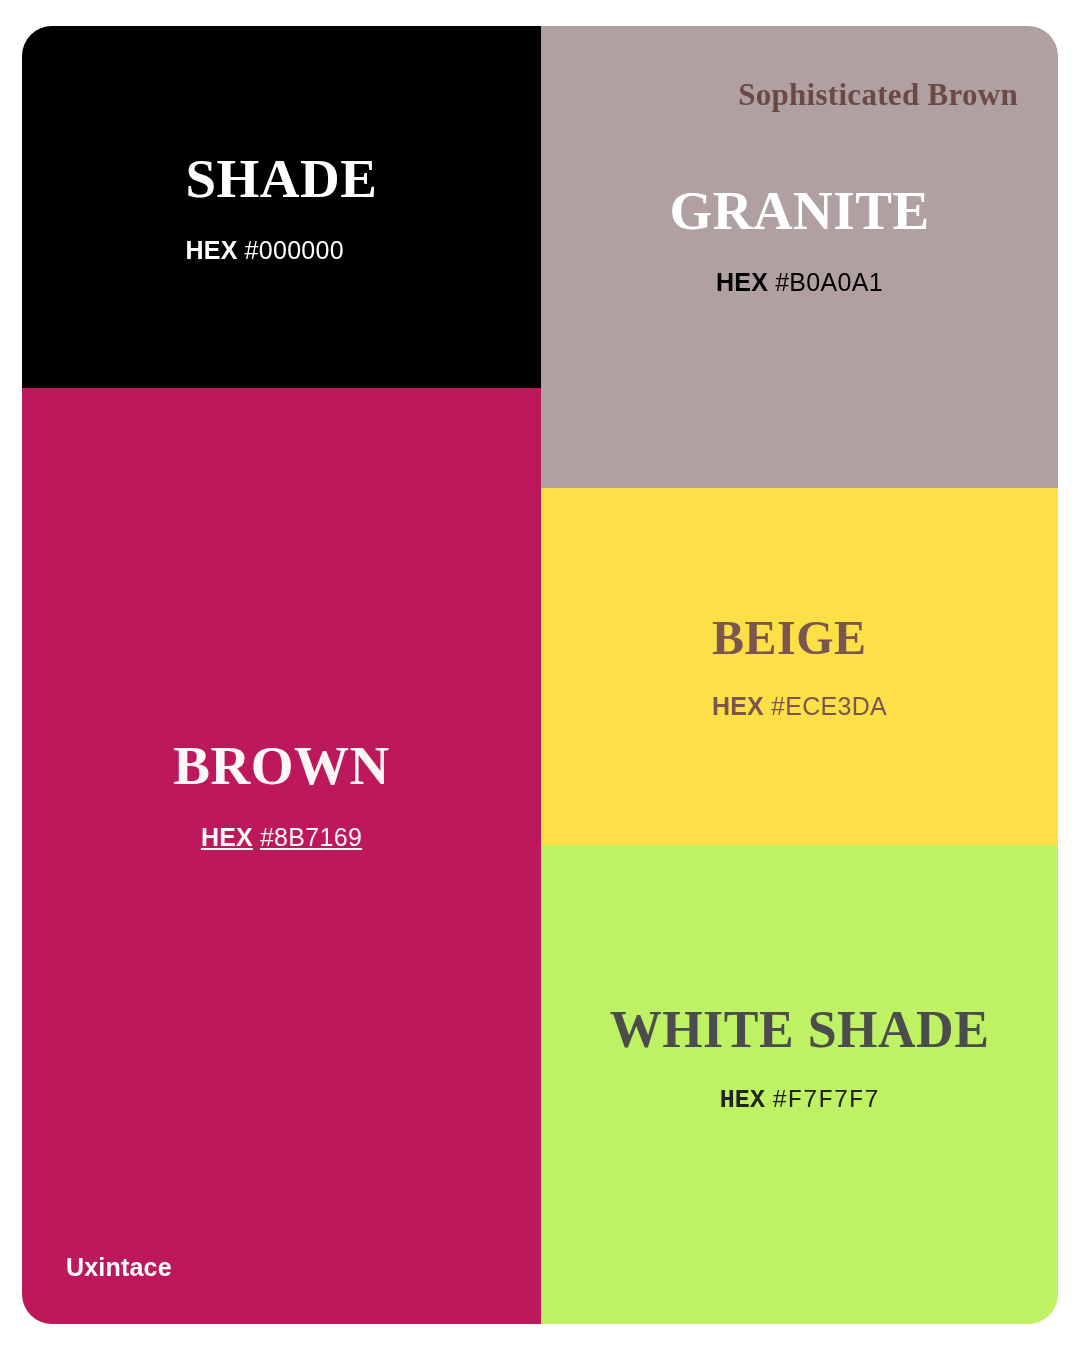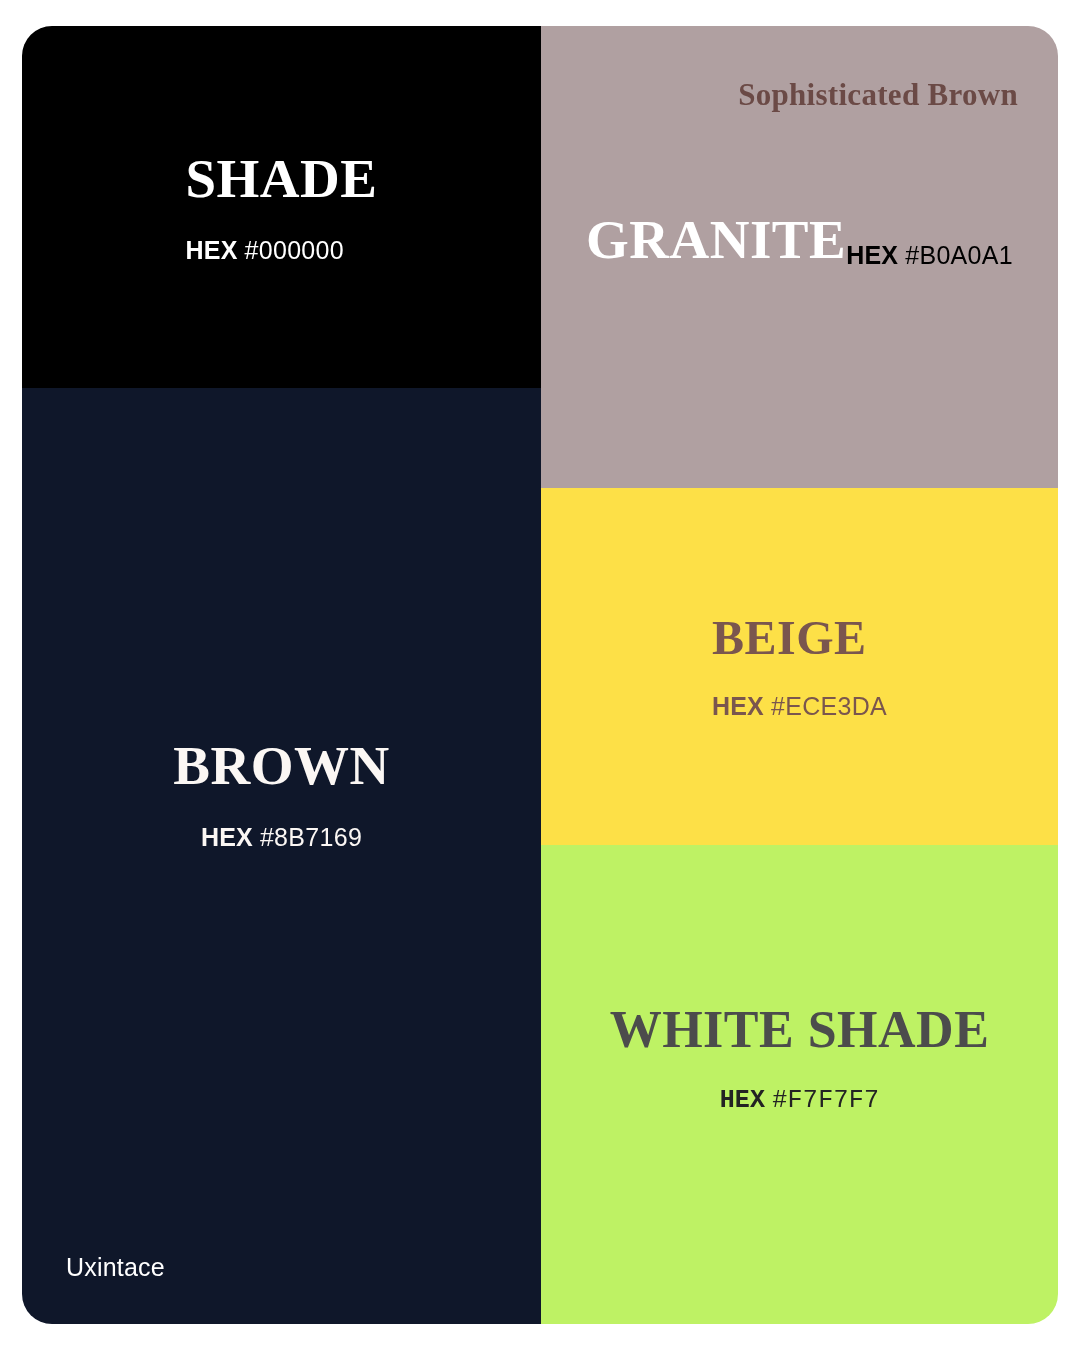--- a/index.html
+++ b/index.html
@@ -47,21 +47,21 @@
     position: relative;
     display: flex;
     flex-direction: column;
     align-items: center;
     justify-content: center;
     box-sizing: border-box;
     width: 100%;
   }
 
   .sw-black       { height: 362px; background: #000000; }
-  .sw-brown       { height: 936px; background: #0f172a; }
+  .sw-brown       { height: 936px; background: #be185d; }
   .sw-granite     { height: 462px; background: #B0A0A1; }
   .sw-beige       { height: 357px; background: #fde047; }
   .sw-whiteshade  { height: 479px; background: #bef264; }
 
   
   .sw-name {
     font-family: "Liberation Serif", "DejaVu Serif", serif;
     font-weight: 700;
     letter-spacing: 0.5px;
     line-height: 1;
@@ -83,26 +83,26 @@
     font-weight: 400;
     letter-spacing: 0.3px;
     margin-left: 7px;
   }
 
   
   .sw-black .sw-name      { font-size: 55px; color: #FFFFFF; }
   .sw-black .sw-hexline   { color: #FFFFFF; }
 
   .sw-brown .sw-name      { font-size: 55px; color: #FBF7F4; }
-  .sw-brown .sw-hexline   { color: #FBF7F4; }
+  .sw-brown .sw-hexline   { color: #FBF7F4; text-decoration: underline; }
   .sw-brown .sw-inner     { transform: translateY(-62px); display:flex; flex-direction:column; align-items:center; }
 
   .sw-granite .sw-name    { font-size: 55px; color: #FFFFFF; }
   .sw-granite .sw-hexline { color: #000000; }
-  .sw-granite .sw-inner   { transform: translateY(-18px); display:flex; flex-direction:row; align-items:center; }
+  .sw-granite .sw-inner   { transform: translateY(-18px); display:flex; flex-direction:column; align-items:center; }
 
   .sw-beige .sw-name      { font-size: 48px; color: #7A564E; }
   .sw-beige .sw-hexline   { color: #7A564E; }
 
   .sw-whiteshade .sw-name    { font-size: 52px; color: #4C4C4C; }
   .sw-whiteshade .sw-hexline { color: #232323; font-family: Liberation Mono, monospace; }
   .sw-whiteshade .sw-inner   { transform: translateY(-26px); display:flex; flex-direction:column; align-items:center; }
 
   
   .palette-title {
@@ -118,21 +118,21 @@
     white-space: nowrap;
   }
 
   
   .watermark {
     position: absolute;
     left: 44px;
     bottom: 44px;
     font-family: "Liberation Sans", sans-serif;
     font-size: 25px;
-    font-weight: 400;
+    font-weight: 700;
     color: #FFFFFF;
     line-height: 1;
     letter-spacing: 0.2px;
   }
 </style>
 </head>
 <body>
 
 <div class="palette-card">
 

